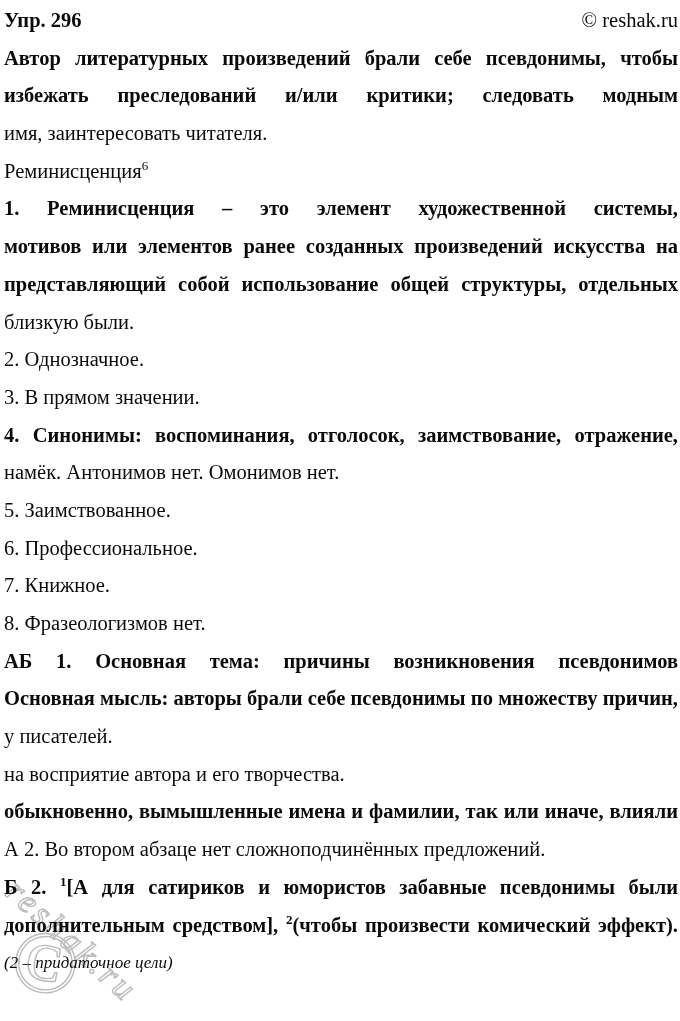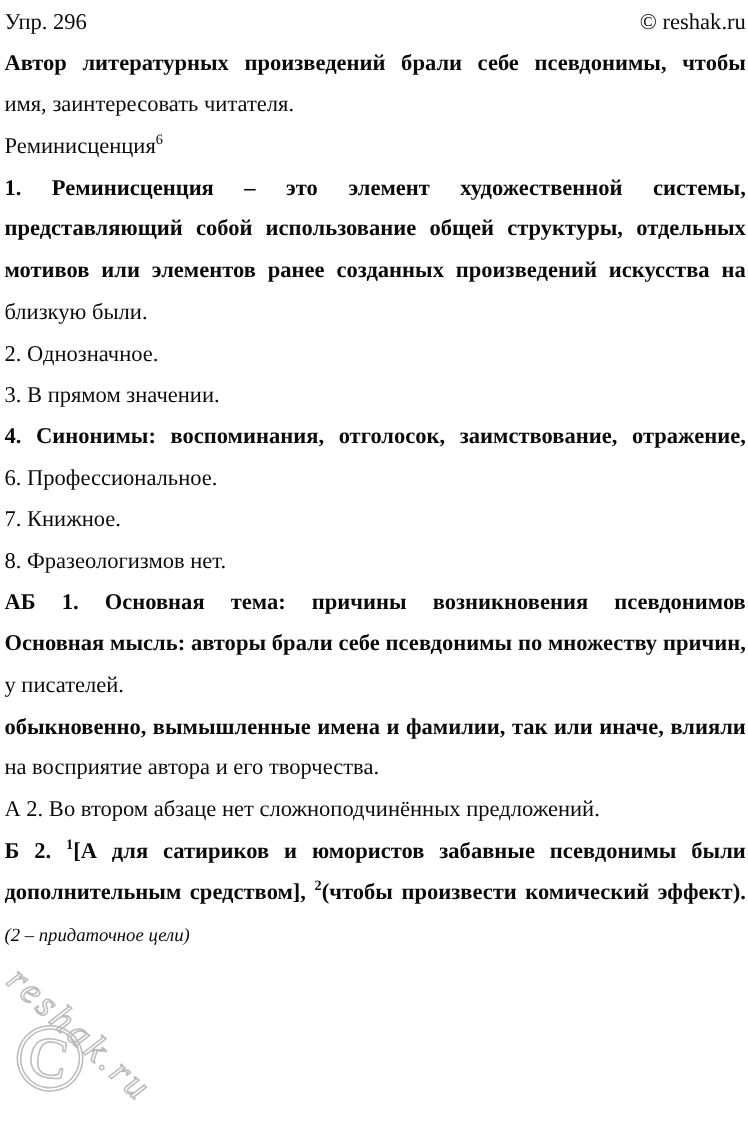--- a/index.html
+++ b/index.html
@@ -29,21 +29,21 @@
     content: "";
     display: inline-block;
     width: 100%;
     height: 0;
   }
   .header-line {
     display: flex;
     justify-content: space-between;
     align-items: baseline;
   }
-  .exercise { font-weight: normal; }
+  .exercise { font-weight: bold; }
   .line.note {
     font-style: italic;
     font-size: 17px;
   }
   sup {
     font-size: 13px;
     line-height: 0;
     vertical-align: super;
   }
   .watermark {
@@ -84,35 +84,38 @@
   <span class="wm-piece wm-text">reshak.ru</span>
 </div>
 
 <div class="doc">
   <div class="line header-line">
     <span class="exercise">Упр. 296</span>
     <span class="copyright">© reshak.ru</span>
   </div>
   <div id="doc-body">
       <div class="line j">Автор литературных произведений брали себе псевдонимы, чтобы</div>
+      <div class="line j">избежать преследований и/или критики; следовать модным</div>
       <div class="line">имя, заинтересовать читателя.</div>
       <div class="line">Реминисценция<sup>6</sup></div>
       <div class="line j">1. Реминисценция – это элемент художественной системы,</div>
+      <div class="line j">мотивов или элементов ранее созданных произведений искусства на</div>
       <div class="line j">представляющий собой использование общей структуры, отдельных</div>
-      <div class="line j">мотивов или элементов ранее созданных произведений искусства на</div>
       <div class="line">близкую были.</div>
       <div class="line">2. Однозначное.</div>
       <div class="line">3. В прямом значении.</div>
       <div class="line j">4. Синонимы: воспоминания, отголосок, заимствование, отражение,</div>
+      <div class="line">намёк. Антонимов нет. Омонимов нет.</div>
+      <div class="line">5. Заимствованное.</div>
       <div class="line">6. Профессиональное.</div>
       <div class="line">7. Книжное.</div>
       <div class="line">8. Фразеологизмов нет.</div>
       <div class="line j">АБ 1. Основная тема: причины возникновения псевдонимов</div>
       <div class="line j">Основная мысль: авторы брали себе псевдонимы по множеству причин,</div>
       <div class="line">у писателей.</div>
+      <div class="line">на восприятие автора и его творчества.</div>
       <div class="line j">обыкновенно, вымышленные имена и фамилии, так или иначе, влияли</div>
-      <div class="line">на восприятие автора и его творчества.</div>
       <div class="line">А 2. Во втором абзаце нет сложноподчинённых предложений.</div>
       <div class="line j">Б 2. <sup>1</sup>[А для сатириков и юмористов забавные псевдонимы были</div>
       <div class="line j">дополнительным средством], <sup>2</sup>(чтобы произвести комический эффект).</div>
       <div class="line note">(2 – придаточное цели)</div>
     </div>
 </div>
 
 </body></html>

